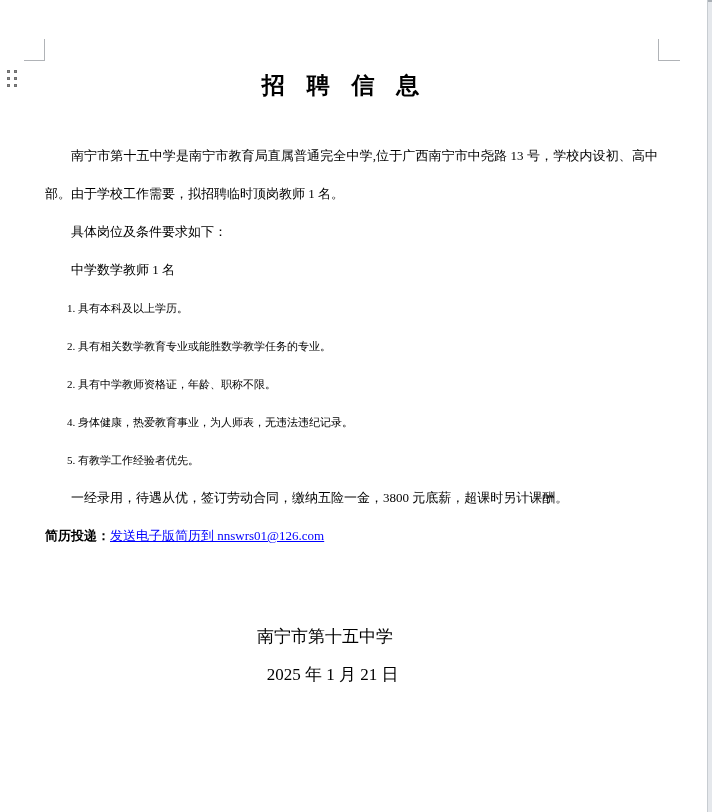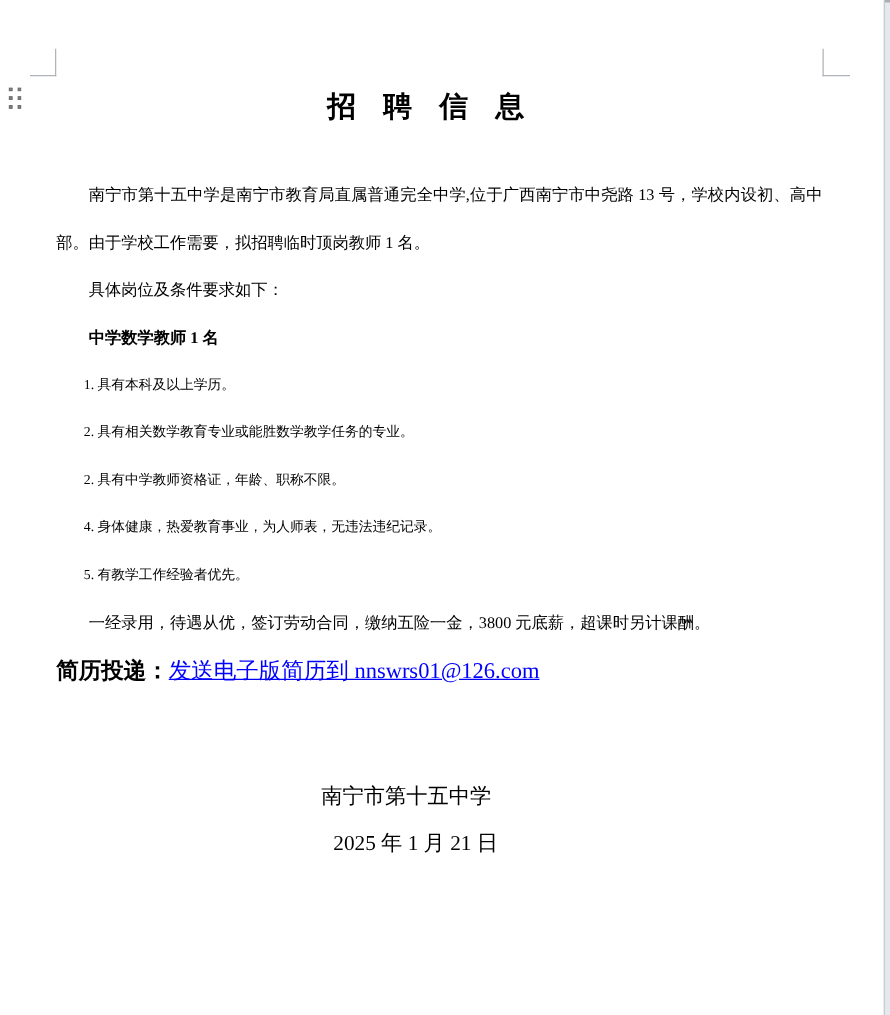--- a/index.html
+++ b/index.html
@@ -65,23 +65,23 @@
     letter-spacing: 0.95em;
     white-space: nowrap;
   }
   .para {
     font-size: 13px;
     line-height: 38px;
     text-align: justify;
   }
   .indent { text-indent: 2em; }
   .intro { margin-top: 27px; }
-  .bold { font-weight: bold; }
+  .bold { font-weight: normal; }
   .req-line { font-size: 11px; line-height: 38px; text-indent: 2em; }
-  .resume-line { font-size: 18px; line-height: 38px; }
+  .resume-line { font-size: 13px; line-height: 38px; }
   .resume-label { font-weight: bold; }
   .resume-link {
     color: #0000ff;
     text-decoration: underline;
     cursor: pointer;
   }
   .closing { margin-top: 63px; }
   .closing div { font-size: 17px; line-height: 38px; text-align: center; }
   .signature { padding-right: 53px; }
   .sign-date { padding-right: 38px; }

